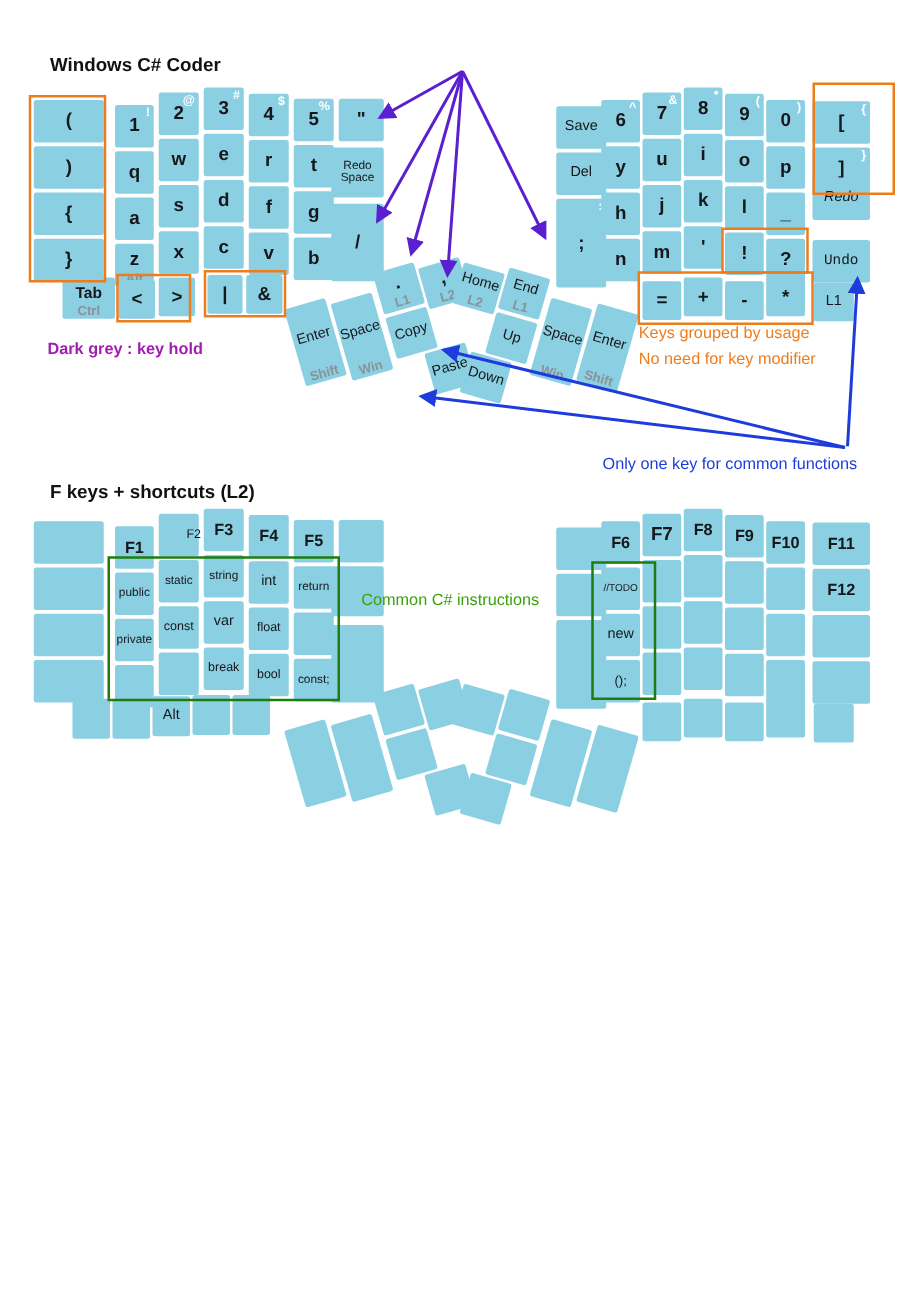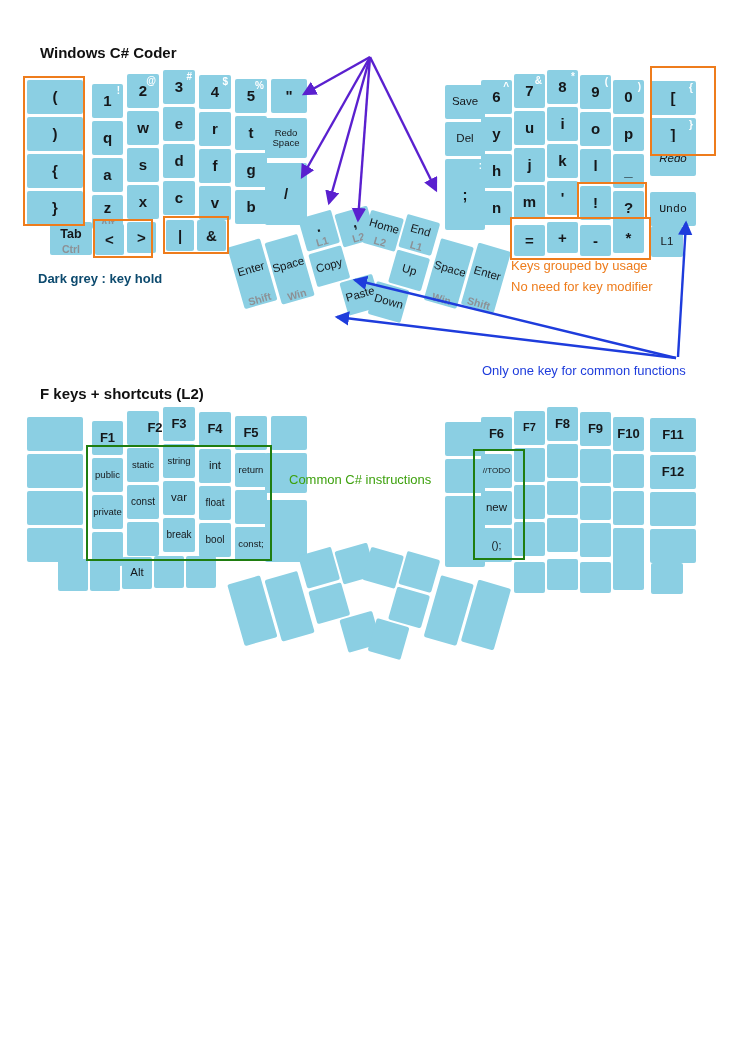--- a/index.html
+++ b/index.html
@@ -272,21 +272,21 @@
       <div class="key" style="left: 92px; top: 458px; width: 31px; height: 34px;">
         <span class="lbl" style="font-size: 9.5px;">public</span>
       </div>
       <div class="key" style="left: 92px; top: 495px; width: 31px; height: 34px;">
         <span class="lbl" style="font-size: 9.5px;">private</span>
       </div>
       <div class="key" style="left: 92px; top: 532px; width: 31px; height: 34px;">
         <span class="lbl" style="font-size: 11.5px;"></span>
       </div>
       <div class="key" style="left: 127px; top: 411px; width: 32px; height: 34px;">
-        <span class="lbl" style="font-size: 13px; font-weight: bold; margin-left: 24px;">F2</span>
+        <span class="lbl" style="font-size: 10px; font-weight: normal; margin-left: 24px;">F2</span>
       </div>
       <div class="key" style="left: 127px; top: 448px; width: 32px; height: 34px;">
         <span class="lbl" style="font-size: 9.5px;">static</span>
       </div>
       <div class="key" style="left: 127px; top: 485px; width: 32px; height: 34px;">
         <span class="lbl" style="font-size: 10px;">const</span>
       </div>
       <div class="key" style="left: 127px; top: 522px; width: 32px; height: 34px;">
         <span class="lbl" style="font-size: 11.5px;"></span>
       </div>
@@ -367,21 +367,21 @@
       <div class="key" style="left: 481px; top: 454px; width: 31px; height: 34px;">
         <span class="lbl" style="font-size: 8px;">//TODO</span>
       </div>
       <div class="key" style="left: 481px; top: 491px; width: 31px; height: 34px;">
         <span class="lbl" style="font-size: 11.5px;">new</span>
       </div>
       <div class="key" style="left: 481px; top: 528px; width: 31px; height: 34px;">
         <span class="lbl" style="font-size: 10.5px;">();</span>
       </div>
       <div class="key" style="left: 514px; top: 411px; width: 31px; height: 34px;">
-        <span class="lbl" style="font-size: 11px; font-weight: bold;">F7</span>
+        <span class="lbl" style="font-size: 15px; font-weight: bold;">F7</span>
       </div>
       <div class="key" style="left: 514px; top: 448px; width: 31px; height: 34px;">
         <span class="lbl" style="font-size: 11.5px;"></span>
       </div>
       <div class="key" style="left: 514px; top: 485px; width: 31px; height: 34px;">
         <span class="lbl" style="font-size: 11.5px;"></span>
       </div>
       <div class="key" style="left: 514px; top: 522px; width: 31px; height: 34px;">
         <span class="lbl" style="font-size: 11.5px;"></span>
       </div>
@@ -539,19 +539,19 @@
     </div>
     <div class="rect" style="left: 23px; top: 76px; width: 62px; height: 150px; border-color: rgb(238, 124, 28);"></div>
     <div class="rect" style="left: 93px; top: 219px; width: 60px; height: 39px; border-color: rgb(238, 124, 28);"></div>
     <div class="rect" style="left: 163px; top: 216px; width: 66px; height: 38px; border-color: rgb(238, 124, 28);"></div>
     <div class="rect" style="left: 650px; top: 66px; width: 66px; height: 90px; border-color: rgb(238, 124, 28);"></div>
     <div class="rect" style="left: 577px; top: 182px; width: 70px; height: 37px; border-color: rgb(238, 124, 28);"></div>
     <div class="rect" style="left: 510px; top: 217px; width: 141px; height: 43px; border-color: rgb(238, 124, 28);"></div>
     <div class="rect" style="left: 86px; top: 445px; width: 186px; height: 116px; border-color: rgb(31, 125, 16);"></div>
     <div class="rect" style="left: 473px; top: 449px; width: 52px; height: 111px; border-color: rgb(31, 125, 16);"></div>
     <div class="ann" style="left: 40px; top: 44px; color: rgb(17, 17, 17); font-size: 15px; font-weight: bold;">Windows C# Coder</div>
-    <div class="ann" style="left: 38px; top: 271px; color: #0c4a6e; font-size: 13px; font-weight: bold; text-align: center;">Dark grey : key hold</div>
+    <div class="ann" style="left: 38px; top: 271px; color: #a21caf; font-size: 13px; font-weight: bold; text-align: center;">Dark grey : key hold</div>
     <div class="ann" style="left: 511px; top: 258px; color: rgb(238, 124, 28); font-size: 13px;">Keys grouped by usage</div>
     <div class="ann" style="left: 511px; top: 279px; color: rgb(238, 124, 28); font-size: 13px;">No need for key modifier</div>
     <div class="ann" style="left: 482px; top: 363px; color: rgb(30, 60, 220); font-size: 13px;">Only one key for common functions</div>
     <div class="ann" style="left: 40px; top: 385px; color: rgb(17, 17, 17); font-size: 15px; font-weight: bold;">F keys + shortcuts (L2)</div>
     <div class="ann" style="left: 289px; top: 472px; color: rgb(61, 161, 13); font-size: 13px;">Common C# instructions</div>
   </div>
 
 </body></html>

